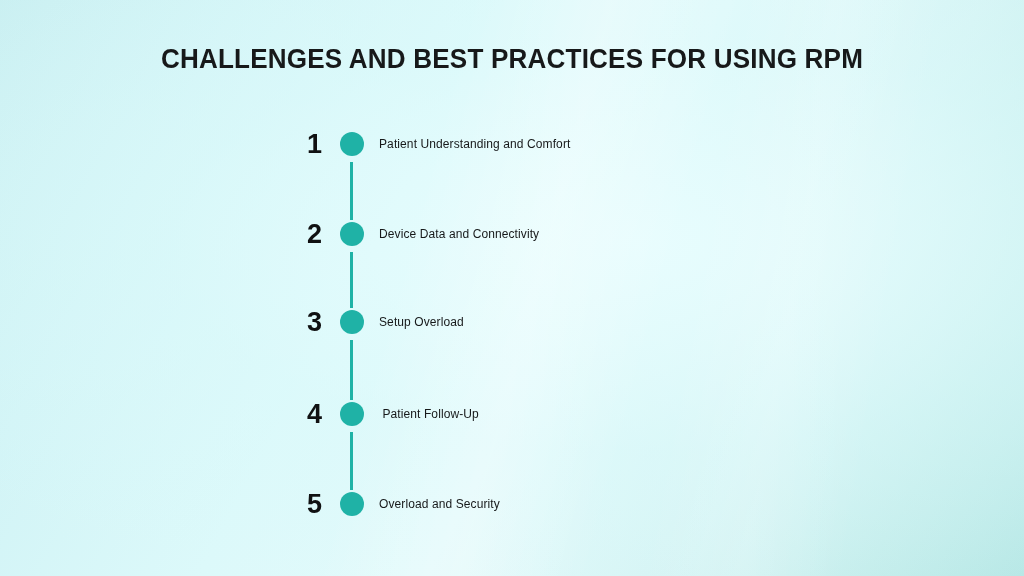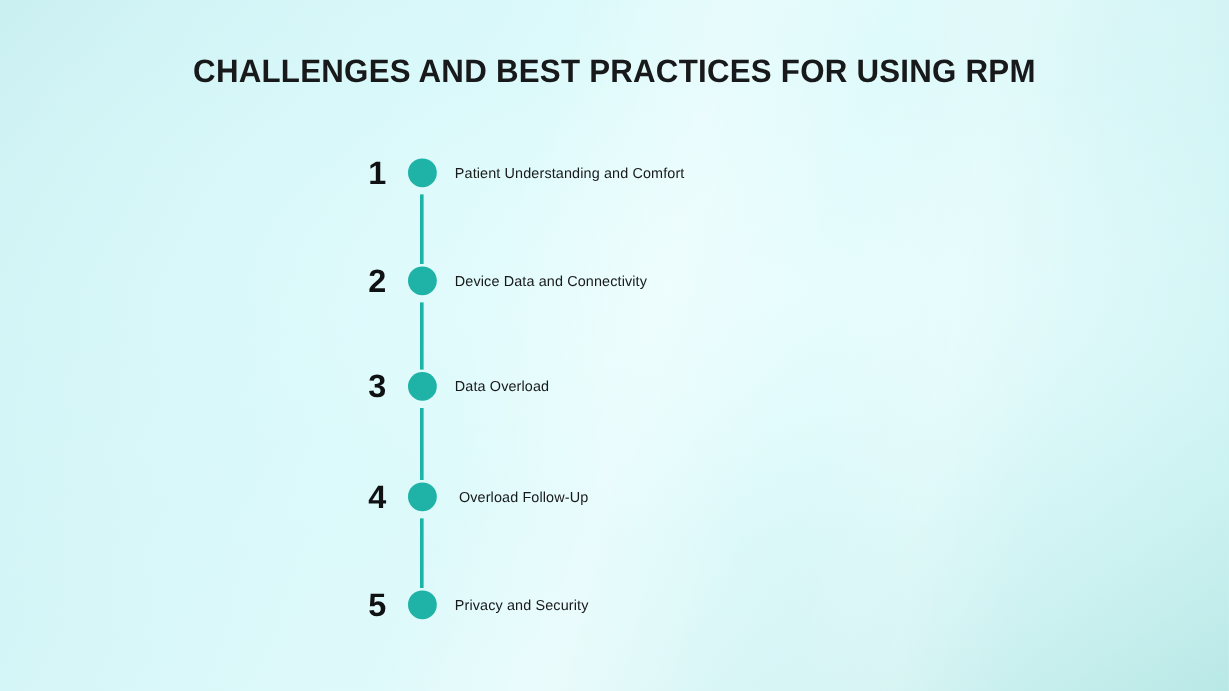--- a/index.html
+++ b/index.html
@@ -137,29 +137,29 @@
 
     <div class="row" style="top:218px;">
       <span class="num">2</span>
       <span class="dot"></span>
       <span class="label">Device Data and Connectivity</span>
     </div>
 
     <div class="row" style="top:306px;">
       <span class="num">3</span>
       <span class="dot"></span>
-      <span class="label">Data Overload</span>
+      <span class="label">Setup Overload</span>
     </div>
 
     <div class="row" style="top:398px;">
       <span class="num">4</span>
       <span class="dot"></span>
-      <span class="label"> Overload Follow-Up</span>
+      <span class="label"> Patient Follow-Up</span>
     </div>
 
     <div class="row" style="top:488px;">
       <span class="num">5</span>
       <span class="dot"></span>
-      <span class="label">Privacy and Security</span>
+      <span class="label">Overload and Security</span>
     </div>
 
   </div>
 </div>
 
 </body></html>

